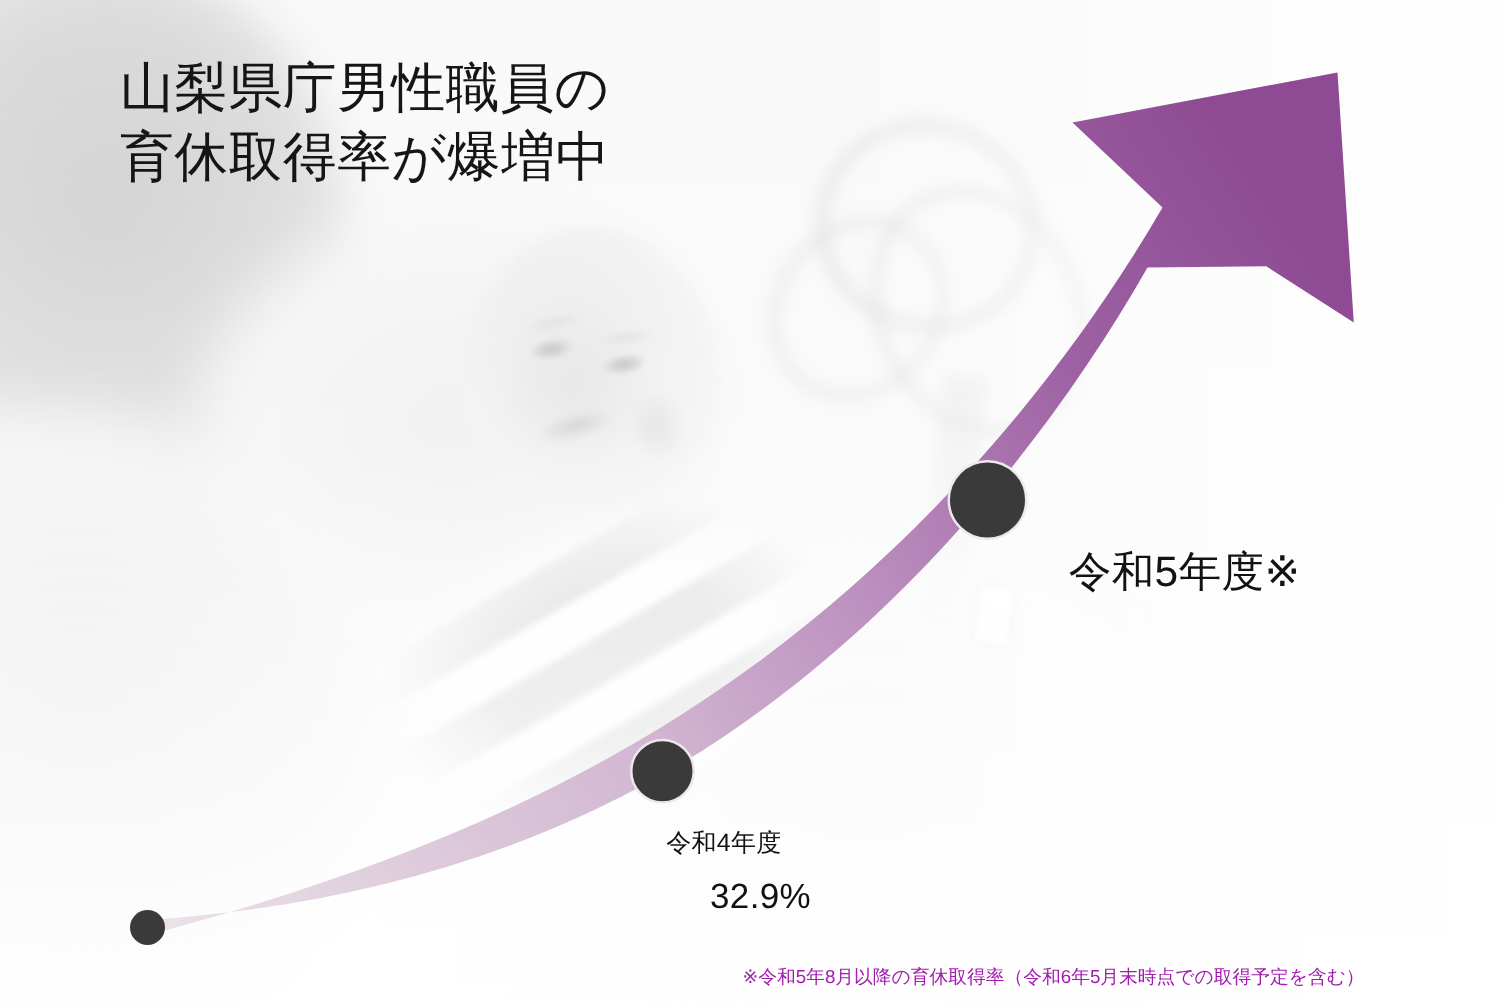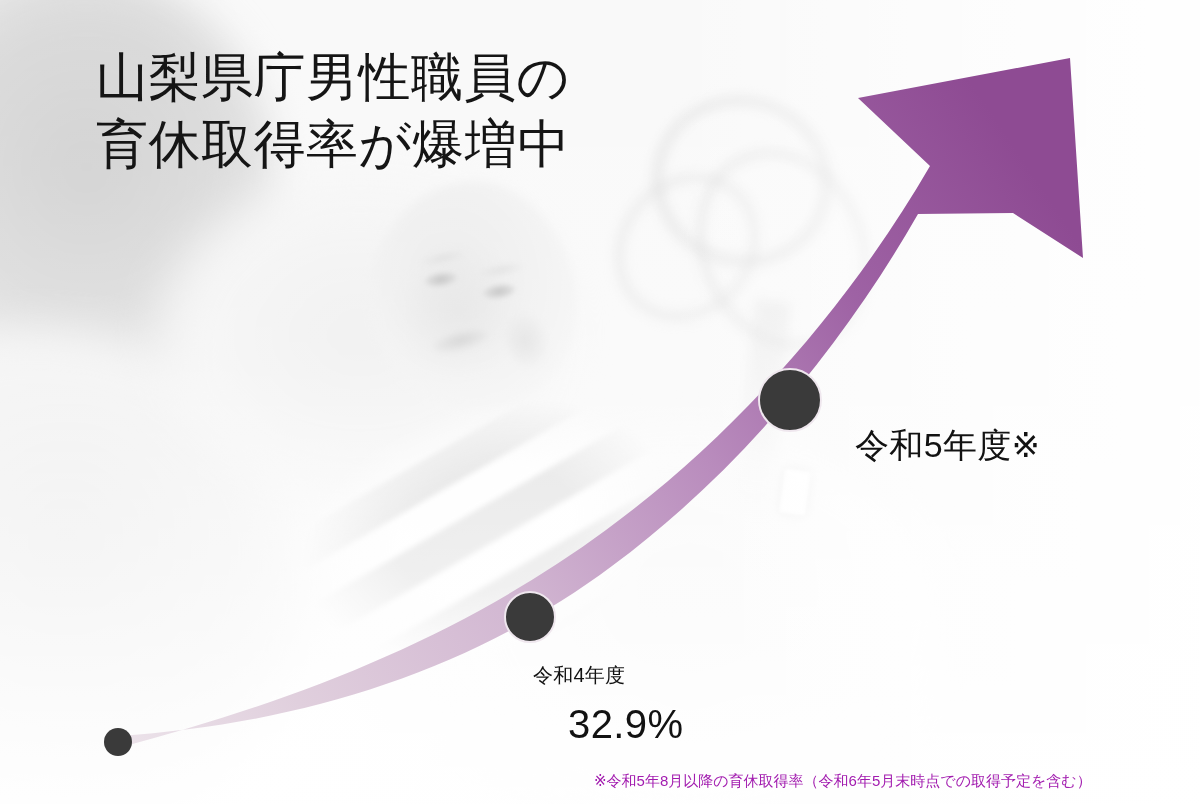--- a/index.html
+++ b/index.html
@@ -120,40 +120,40 @@
     position:absolute;inset:0;
     background:linear-gradient(90deg, rgba(255,255,255,0) 55%, rgba(255,255,255,.55) 78%, rgba(255,255,255,.9) 100%);
   }
 
   
   #arrow-svg{position:absolute;left:0;top:0;width:1200px;height:804px;}
 
   
   #title{
     position:absolute;left:96px;top:44px;
-    font-size:52px;line-height:1.28;font-weight:400;color:#151515;
+    font-size:43px;line-height:1.28;font-weight:400;color:#151515;
     letter-spacing:.01em;white-space:pre-line;
   }
   #label-r5{
-    position:absolute;left:855px;top:425px;
+    position:absolute;left:855px;top:438px;
     font-size:34px;line-height:1.18;color:#121212;font-weight:400;letter-spacing:.01em;
   }
   #value-r5{
     position:absolute;left:893px;top:487px;
     font-size:40px;line-height:1.1;font-weight:700;color:#3b7cc4;
     text-decoration:underline;text-decoration-thickness:4px;text-underline-offset:6px;
     letter-spacing:.01em;
   }
   #label-r4{
     position:absolute;left:533px;top:664px;
     font-size:20px;line-height:1.18;color:#121212;font-weight:400;letter-spacing:.01em;
   }
   #value-r4{
     position:absolute;left:568px;top:702px;
-    font-size:40px;line-height:1.1;color:#121212;font-weight:400;letter-spacing:.01em;
+    font-size:28px;line-height:1.1;color:#121212;font-weight:400;letter-spacing:.01em;
   }
   #footnote{
     position:absolute;left:594px;top:772px;
     font-size:15px;color:#a21caf;letter-spacing:0;white-space:nowrap;
   }
 </style>
 </head>
 <body>
 
 <div id="stage">

